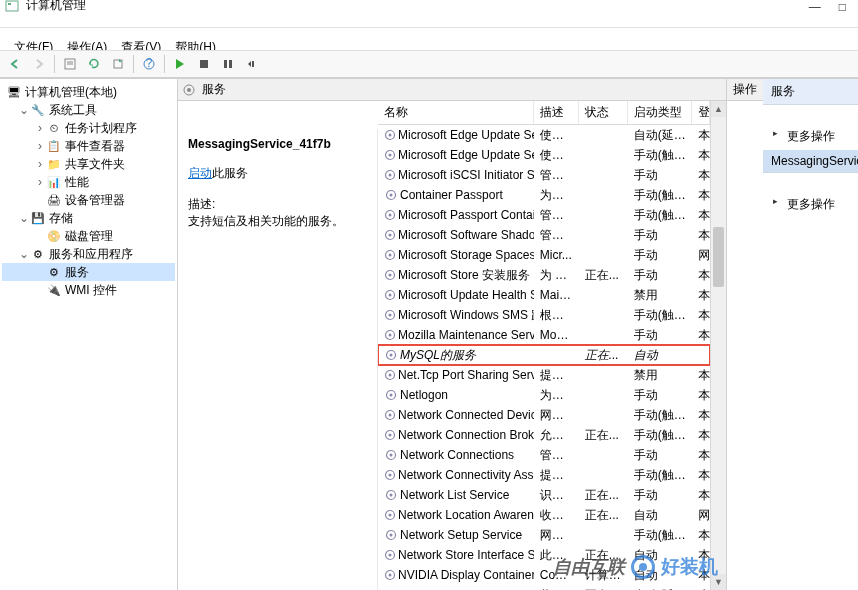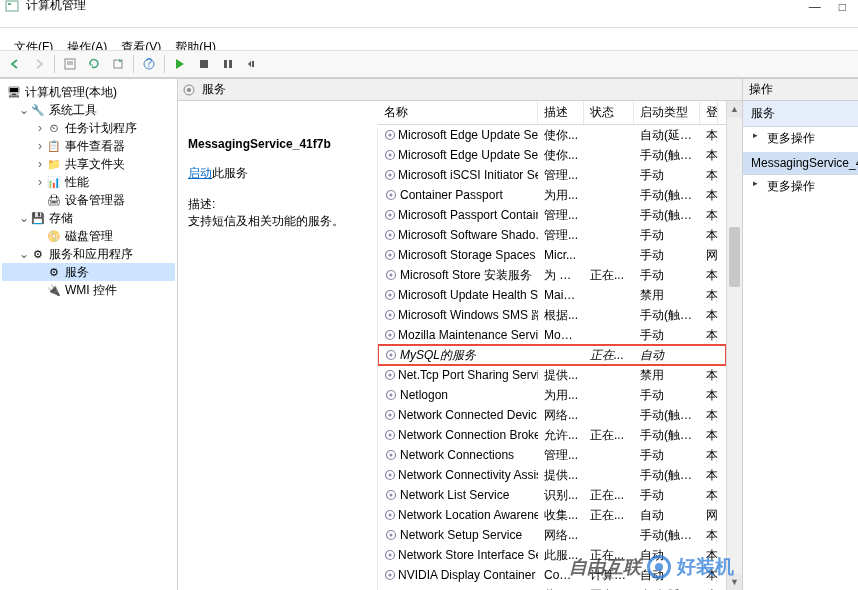--- a/index.html
+++ b/index.html
@@ -51,26 +51,26 @@
 .col-desc { width: 46px; }
 .col-status { width: 50px; }
 .col-start { width: 66px; }
 .col-log { width: 18px; }
 
 .vscroll { width: 16px; background: #f0f0f0; display: flex; flex-direction: column; border-left: 1px solid #d8d8d8; }
 .vscroll .arrow { height: 16px; background: #e8e8e8; display: flex; align-items: center; justify-content: center; font-size: 9px; color: #666; cursor: pointer; }
 .vscroll .track { flex: 1; position: relative; }
 .vscroll .thumb { position: absolute; left: 2px; right: 2px; top: 110px; height: 60px; background: #c8c8c8; border-radius: 2px; cursor: pointer; }
 
-.actions { width: 116px; border-left: 1px solid #d0d0d0; display: flex; flex-direction: column; }
+.actions { width: 132px; border-left: 1px solid #d0d0d0; display: flex; }
 .actions-header { height: 22px; background: #f0f0f0; border-bottom: 1px solid #d0d0d0; display: flex; align-items: center; padding: 0 6px; font-weight: normal; }
 .actions-body { flex: 1; overflow: hidden; }
 .actions-section { background: #e4edf9; padding: 4px 8px; border-bottom: 1px solid #d0d8e4; white-space: nowrap; overflow: hidden; }
 .actions-section.sel { background: #cfe0f5; }
-.actions-item { padding: 3px 8px 5px 24px; cursor: pointer; position: relative; }
+.actions-item { padding: 23px 8px 5px 24px; cursor: pointer; position: relative; }
 .actions-item::before { content: "▸"; position: absolute; left: 10px; color: #333; font-size: 9px; }
 
 .watermark { position: absolute; right: 8px; bottom: 10px; opacity: 0.75; display: flex; align-items: center; gap: 6px; pointer-events: none; }
 .watermark .brand1 { font-weight: bold; font-style: italic; color: #333; font-size: 18px; }
 .watermark .logo2 { width: 24px; height: 24px; border: 3px solid #2a7bd8; border-radius: 50%; position: relative; }
 .watermark .logo2::after { content: ""; position: absolute; width: 8px; height: 8px; background: #2a7bd8; border-radius: 50%; top: 5px; left: 5px; }
 .watermark .brand2 { color: #2a7bd8; font-weight: bold; font-size: 19px; }
 </style>
 </head>
 <body>

